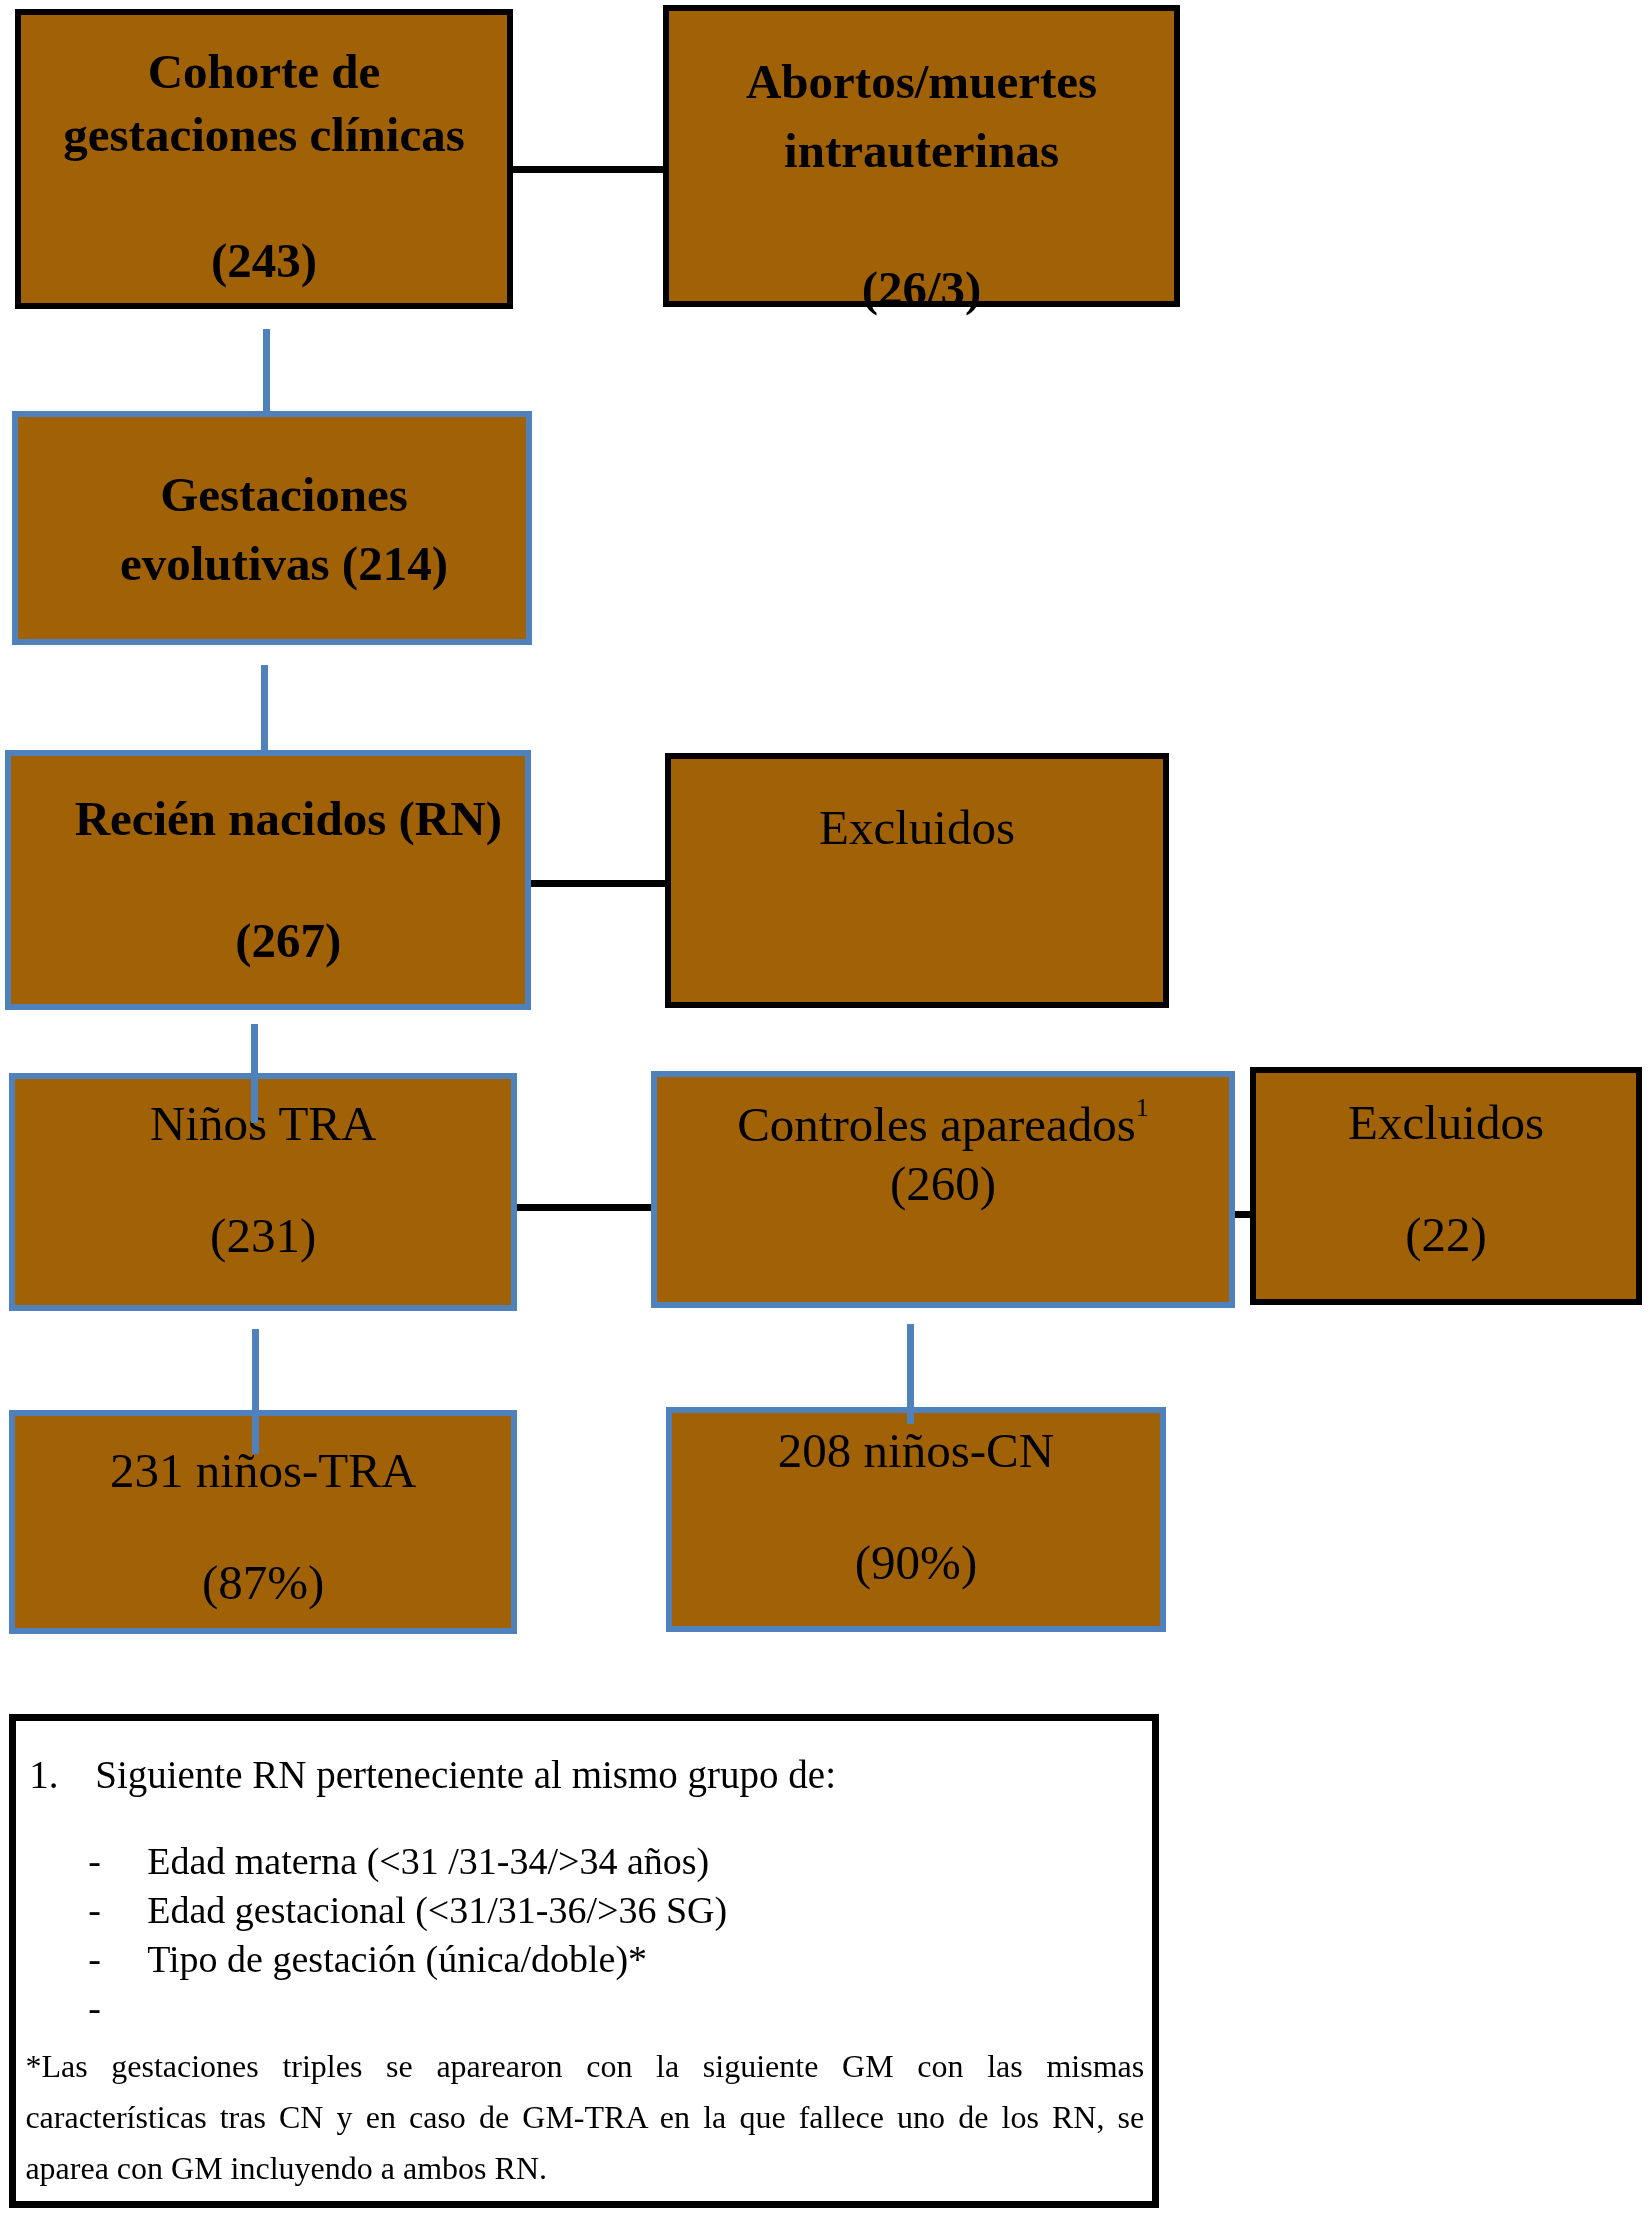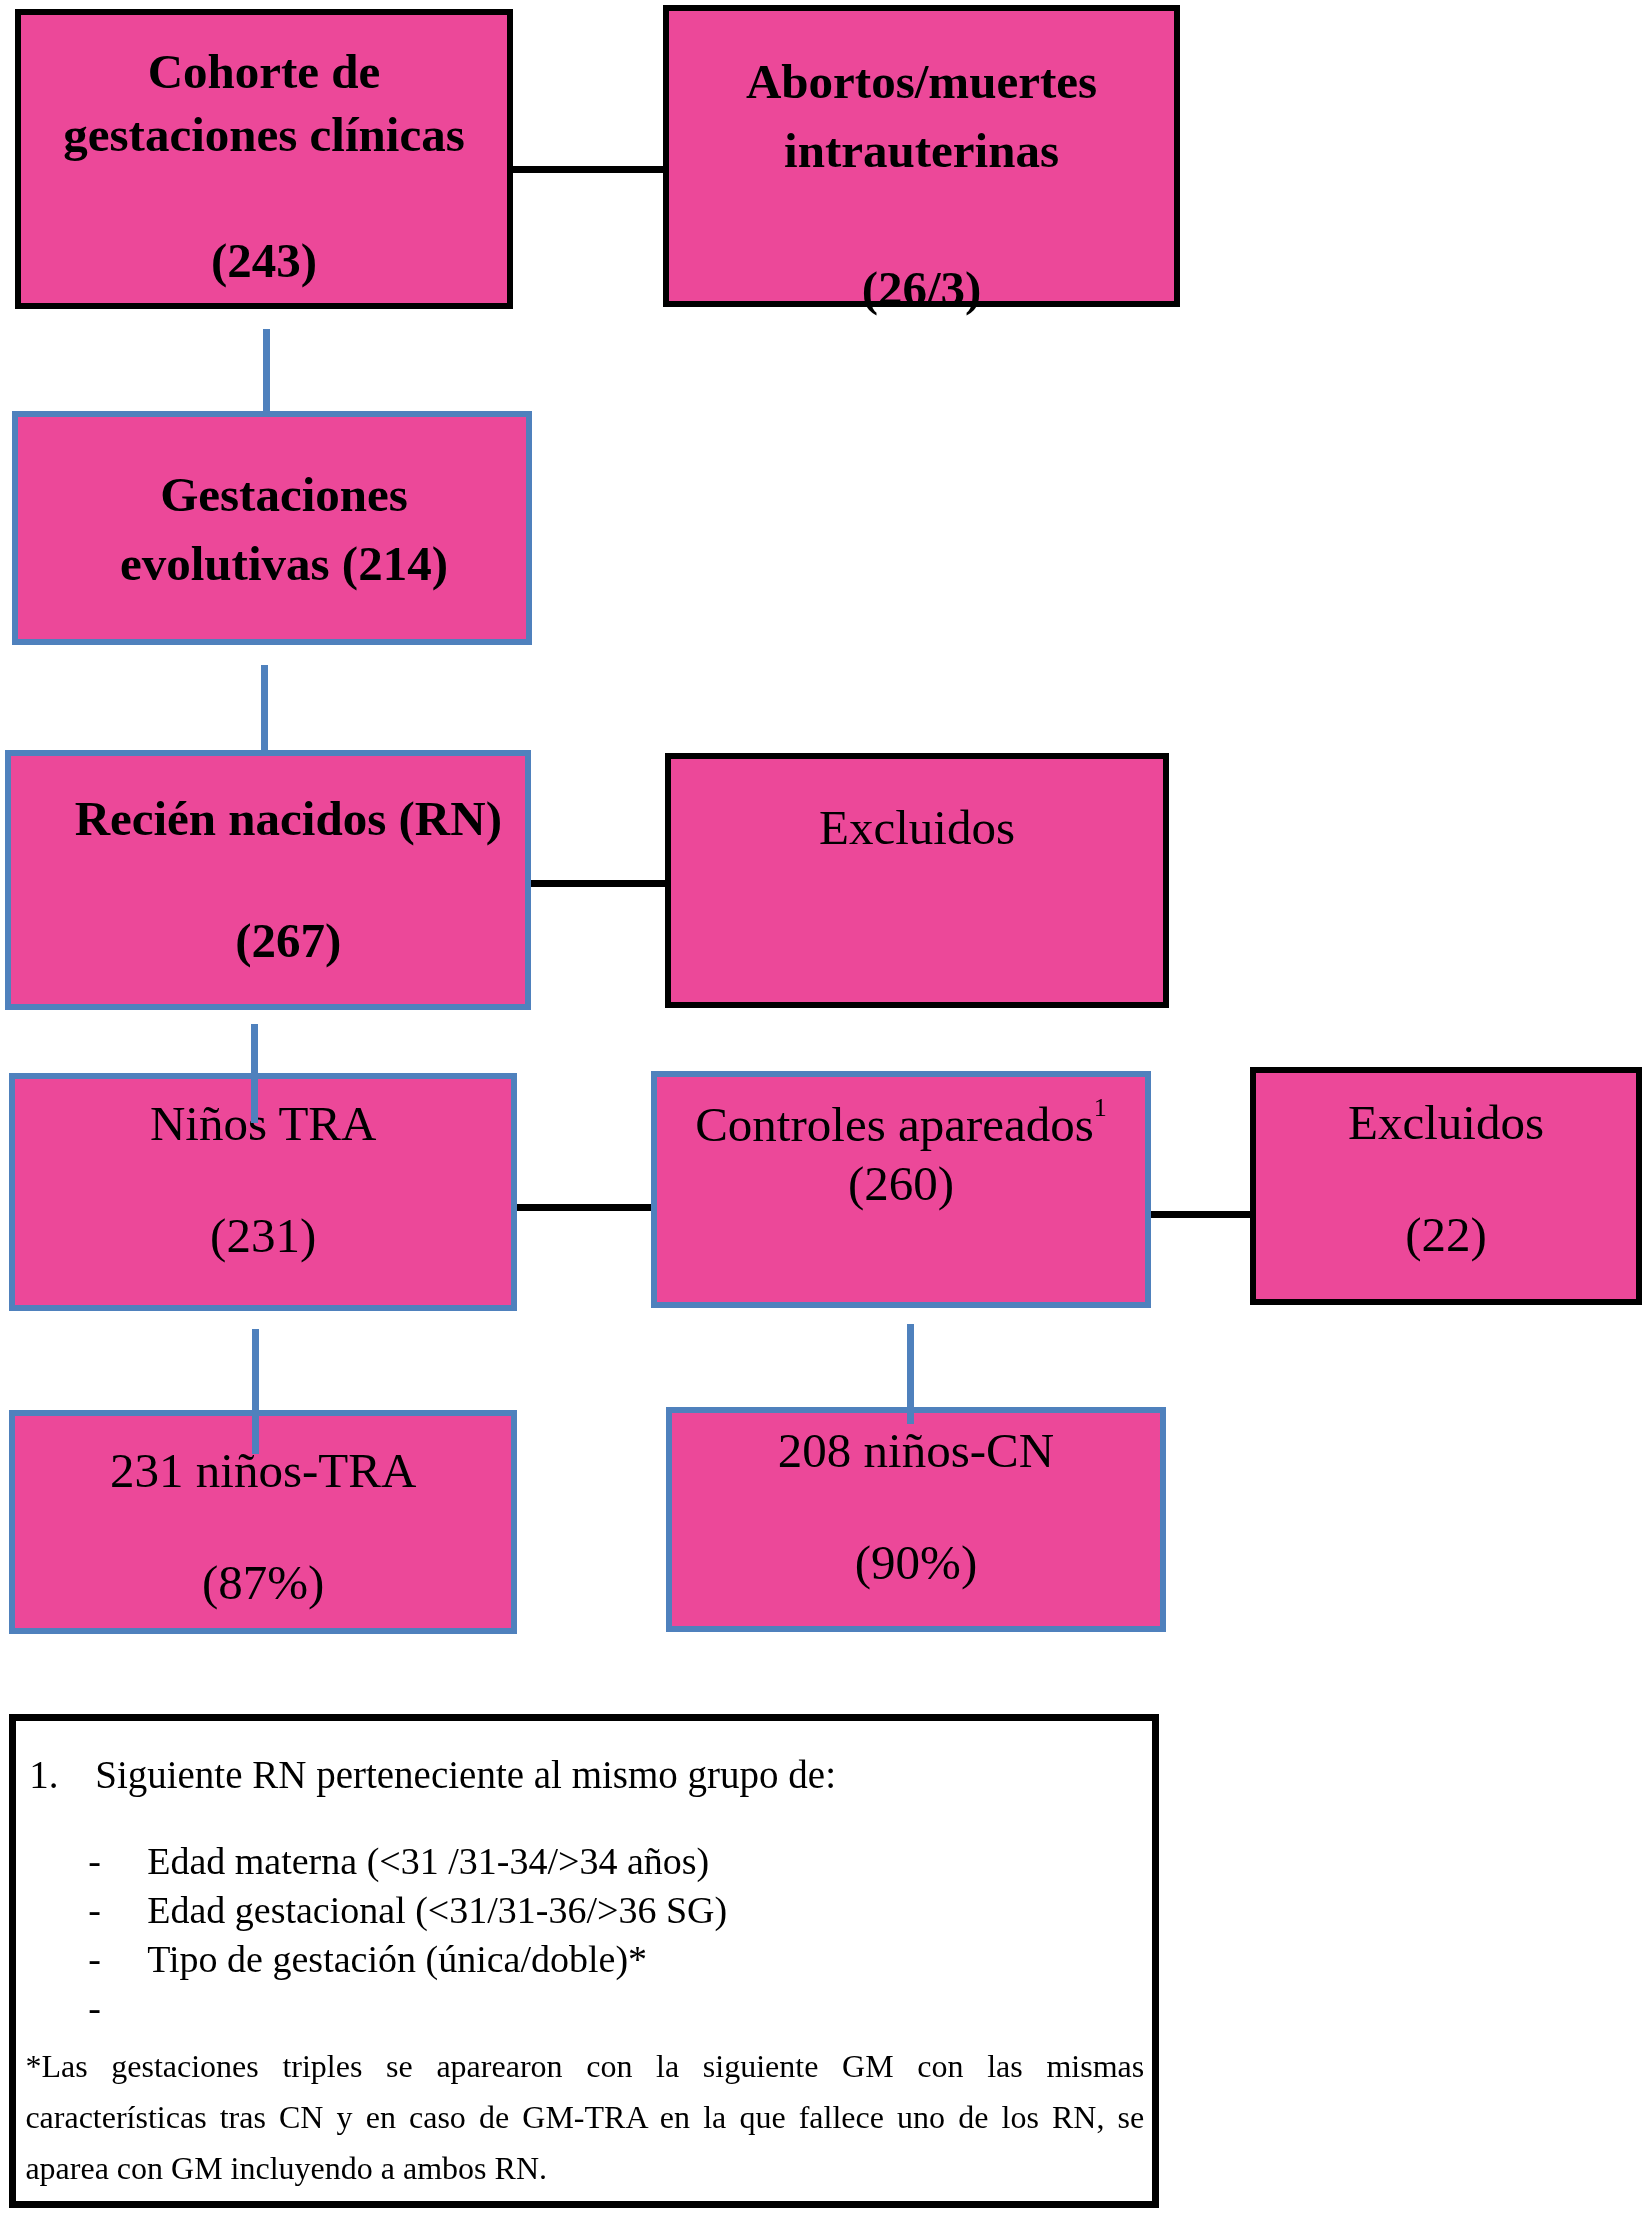--- a/index.html
+++ b/index.html
@@ -7,21 +7,21 @@
     position:relative;
     width:1650px;
     height:2216px;
     background:#ffffff;
     font-family:"Liberation Serif","DejaVu Serif",serif;
     color:#000;
     overflow:hidden;
   }
   .box{
     position:absolute;
-    background:#ec4899;
+    background:#a16207;
     box-sizing:border-box;
     text-align:center;
     z-index:1;
   }
   .box .line{display:block;white-space:nowrap;}
   .bold{font-weight:bold;}
 
   
   .b1{left:15px;top:9.2px;width:498px;height:300px;border:6px solid var(--black,#000);font-size:49px;padding-top:25px;}
   .b1 .line{height:63px;line-height:63px;}
@@ -31,21 +31,21 @@
   .b3{left:12px;top:411px;width:520px;height:234px;border:6px solid var(--blue,#4f81bd);font-size:49px;padding-top:43px;}
   .b3 .line{height:69px;line-height:69px;padding-left:24px;}
   
   .b4{left:5.3px;top:750px;width:526px;height:260px;border:6px solid var(--blue,#4f81bd);font-size:49px;padding-top:32px;}
   .b4 .line{height:61px;line-height:61px;padding-left:40px;}
   .b5{left:665px;top:753px;width:504px;height:255px;border:6px solid var(--black,#000);font-size:49px;padding-top:38px;}
   .b5 .line{height:61px;line-height:61px;}
   
   .b6{left:9.2px;top:1073px;width:508px;height:238px;border:6px solid var(--blue,#4f81bd);font-size:49px;padding-top:17px;}
   .b6 .line{height:56px;line-height:56px;}
-  .b7{left:651px;top:1071px;width:500px;height:237px;border:6px solid var(--blue,#4f81bd);font-size:49px;padding-top:18px;}
+  .b7{left:651px;top:1071px;width:584px;height:237px;border:6px solid var(--blue,#4f81bd);font-size:49px;padding-top:18px;}
   .b7 .line{height:59px;line-height:59px;}
   .b7 sup{font-size:26px;vertical-align:25px;line-height:0;}
   .b8{left:1250px;top:1067px;width:392px;height:238px;border:6px solid var(--black,#000);font-size:49px;padding-top:22px;}
   .b8 .line{height:56px;line-height:56px;}
   
   .b9{left:9.2px;top:1410px;width:508px;height:224px;border:6px solid var(--blue,#4f81bd);font-size:49px;padding-top:27px;}
   .b9 .line{height:56px;line-height:56px;}
   .b10{left:666px;top:1407px;width:500px;height:225px;border:6px solid var(--blue,#4f81bd);font-size:49px;padding-top:10px;}
   .b10 .line{height:56px;line-height:56px;}
 

